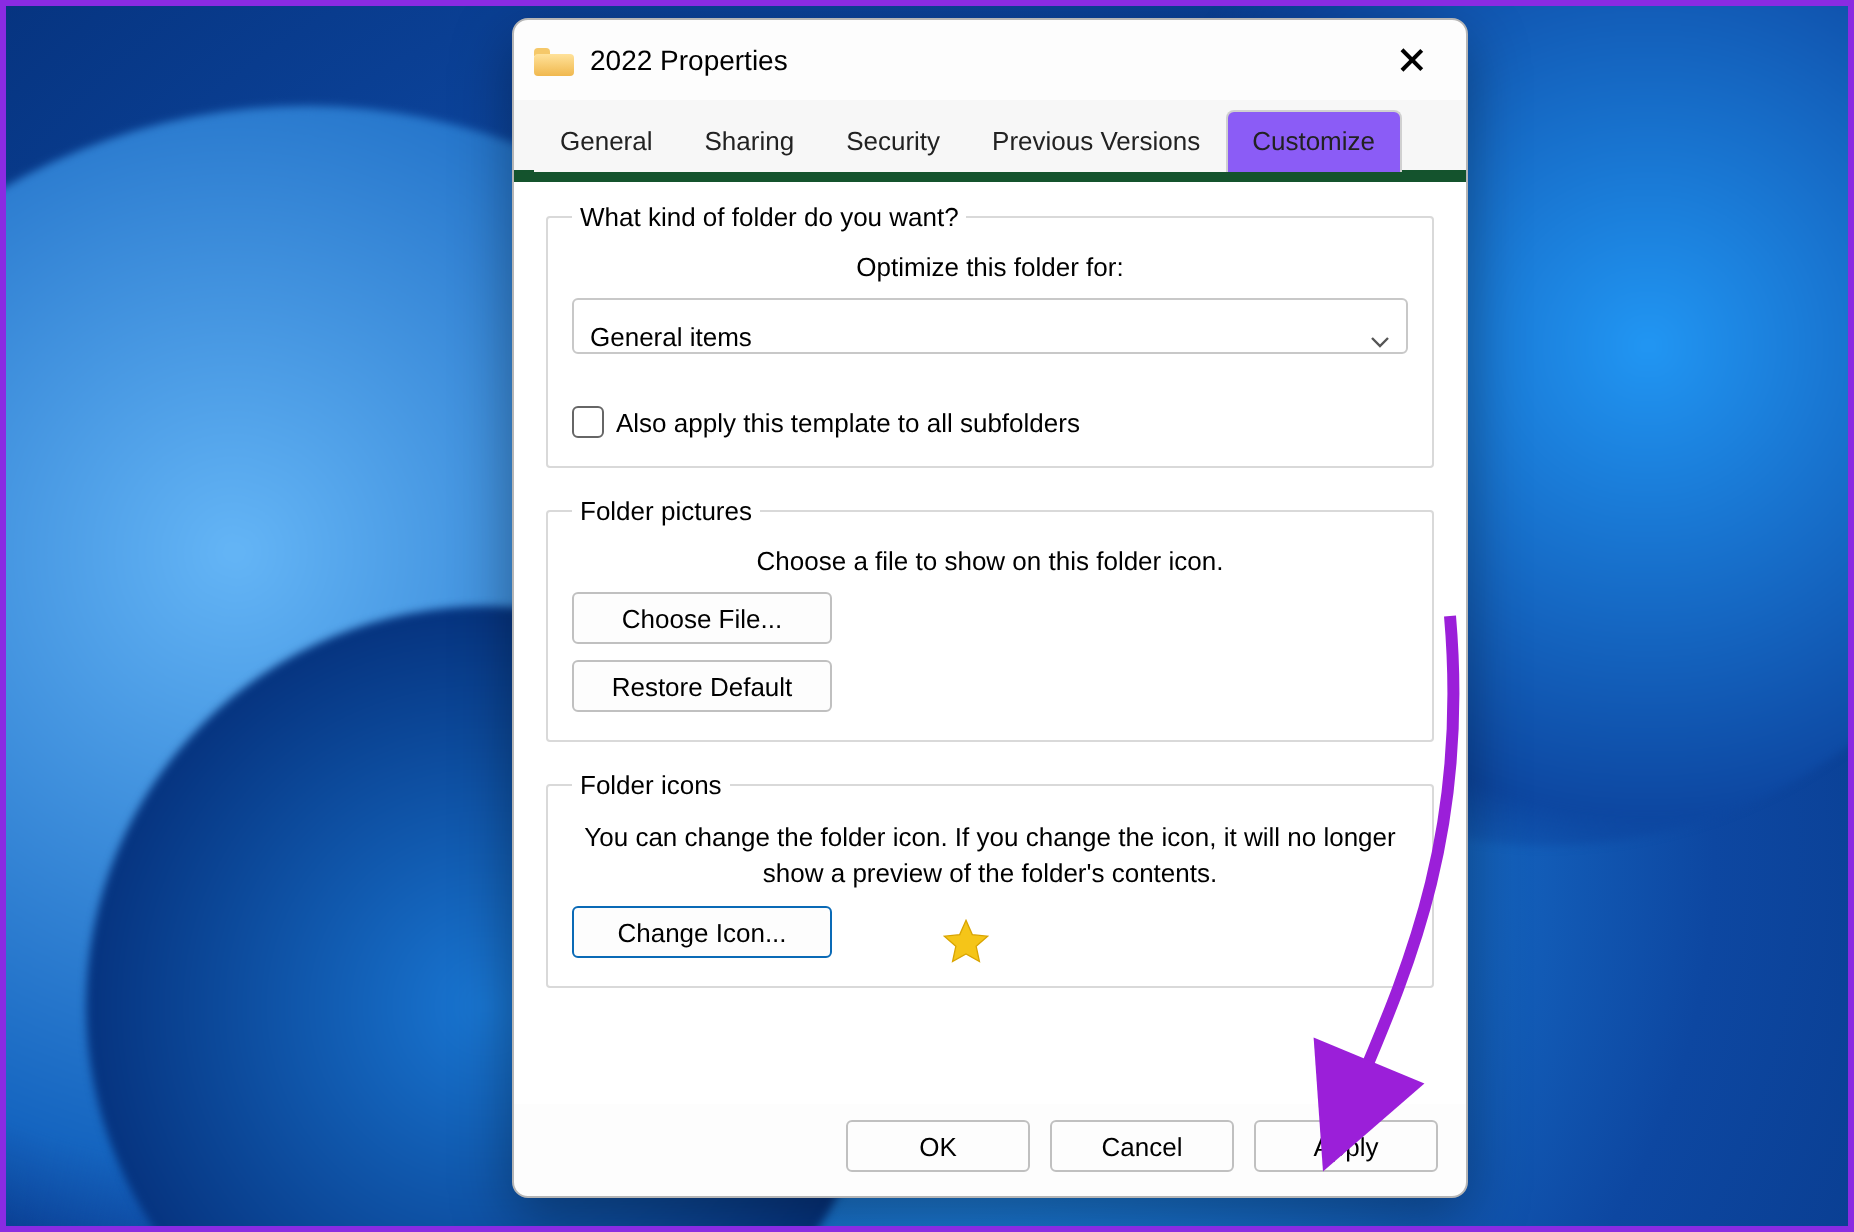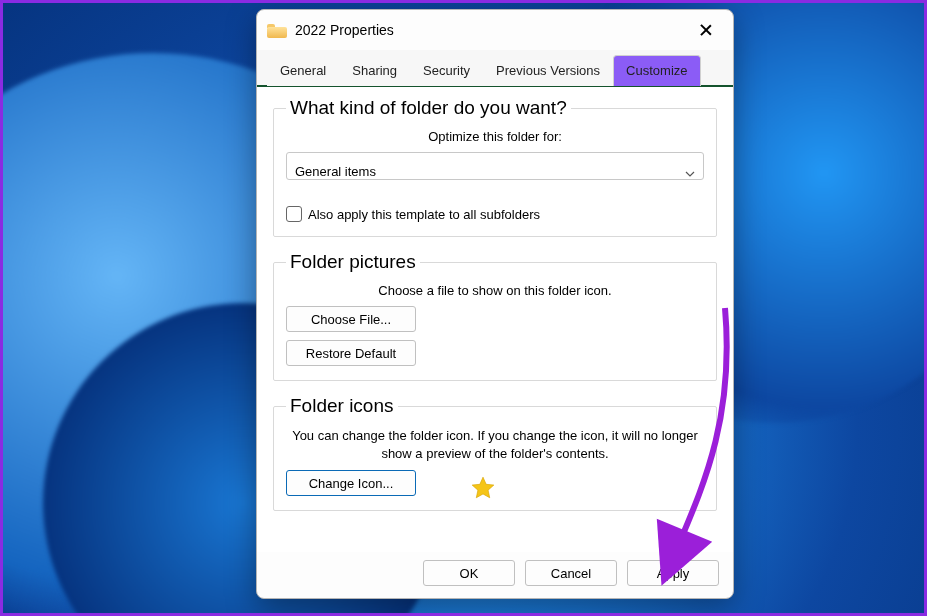--- a/index.html
+++ b/index.html
@@ -55,21 +55,21 @@
   }
   .close-x { width:12px; height:12px; position:relative; }
   .close-x::before, .close-x::after {
     content:""; position:absolute; left:5px; top:-1px; width:1.5px; height:14px; background:#000;
   }
   .close-x::before { transform: rotate(45deg); }
   .close-x::after { transform: rotate(-45deg); }
 
   .tabs {
     display:flex; gap:0; padding: 4px 10px 0 10px;
-    border-bottom:2px solid #14532d;
+    border-bottom:6px solid #14532d;
     font-size:13px; color:#222; background:#f7f7f7;
   }
   .tab {
     padding: 7px 12px 8px;
     cursor:pointer;
     border:1px solid transparent;
     border-bottom:none;
     position:relative; top:1px;
     background:#f7f7f7;
   }
@@ -83,21 +83,21 @@
     flex:1; padding: 10px 16px 8px 16px; background:#fff;
     font-size:13px; color:#000;
   }
 
   fieldset {
     border:1px solid #d9d9d9;
     border-radius:2px;
     padding: 10px 12px 14px 12px;
     margin-bottom: 14px;
   }
-  legend { padding:0 4px; font-size:19px; color:#000; }
+  legend { padding:0 4px; font-size:13px; color:#000; }
   .label { margin-bottom:8px;text-align:center; }
 
   .combo {
     width:100%; height:28px; border:1px solid #c8c8c8; border-radius:3px;
     display:flex; align-items:flex-end; padding:0 8px; background:#fff;
     cursor:pointer; justify-content:space-between; font-size:13px;
   }
   .chev { width:10px; height:10px; display:flex; align-items:center; justify-content:center; }
   .chev svg { display:block; }
 

